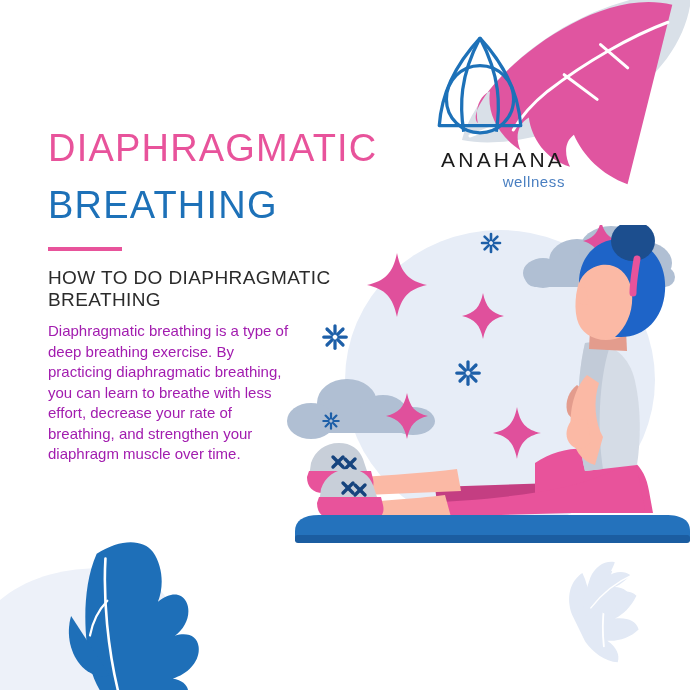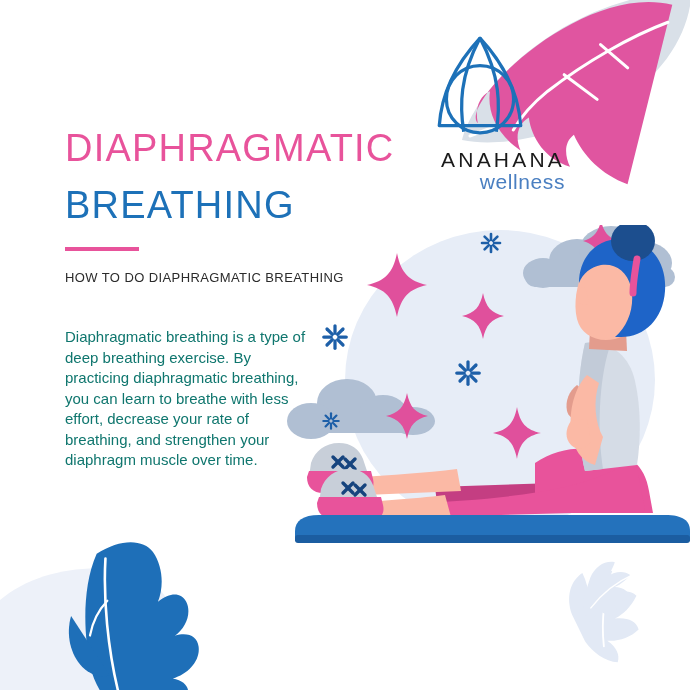--- a/index.html
+++ b/index.html
@@ -9,65 +9,65 @@
     font-family:"Liberation Sans", sans-serif;
     overflow:hidden;
     position:relative;
   }
   .canvas{position:absolute;inset:0;width:690px;height:690px;overflow:hidden;background:#fff;}
 
   
   .decor{position:absolute;inset:0;width:690px;height:690px;pointer-events:none;}
 
   
-  .text-col{position:absolute;left:65px;top:128px;width:300px;}
+  .text-col{position:absolute;left:48px;top:128px;width:300px;}
 
   .title{
     font-size:38px;
     line-height:40px;
     letter-spacing:1.2px;
     font-weight:400;
     margin:0;
   }
   .title .ln1{display:block;color:#E8539B;}
   .title .ln2{display:block;color:#1D71B8;margin-top:17px;}
 
   .divider{
     width:74px;height:4px;background:#E8539B;
     margin:22px 0 16px 0;
   }
 
   .subhead{
-    font-size:13px;
+    font-size:19px;
     line-height:22px;
     color:#2b2b2b;
     letter-spacing:.4px;
     font-weight:400;
     margin:0;
     width:285px;
   }
 
   .body-copy{
-    margin:38px 0 0 0;
+    margin:10px 0 0 0;
     font-size:15px;
     line-height:20.5px;
-    color:#0f766e;
+    color:#a21caf;
     width:248px;
     font-weight:400;
   }
 
   
   .logo{position:absolute;left:395px;top:32px;width:170px;text-align:right;}
   .logo-mark{width:170px;height:112px;display:block;}
   .logo-name{
     font-size:21px;letter-spacing:3.2px;color:#1a1a1a;
     margin-top:4px;font-weight:400;line-height:24px;
   }
   .logo-sub{
-    font-size:21px;color:#4A7FC1;letter-spacing:.6px;
+    font-size:15px;color:#4A7FC1;letter-spacing:.6px;
     margin-top:1px;font-weight:400;line-height:18px;
   }
 
   
   .illus{position:absolute;left:285px;top:225px;width:405px;height:330px;}
 </style>
 </head>
 <body>
 
 <div class="canvas">

